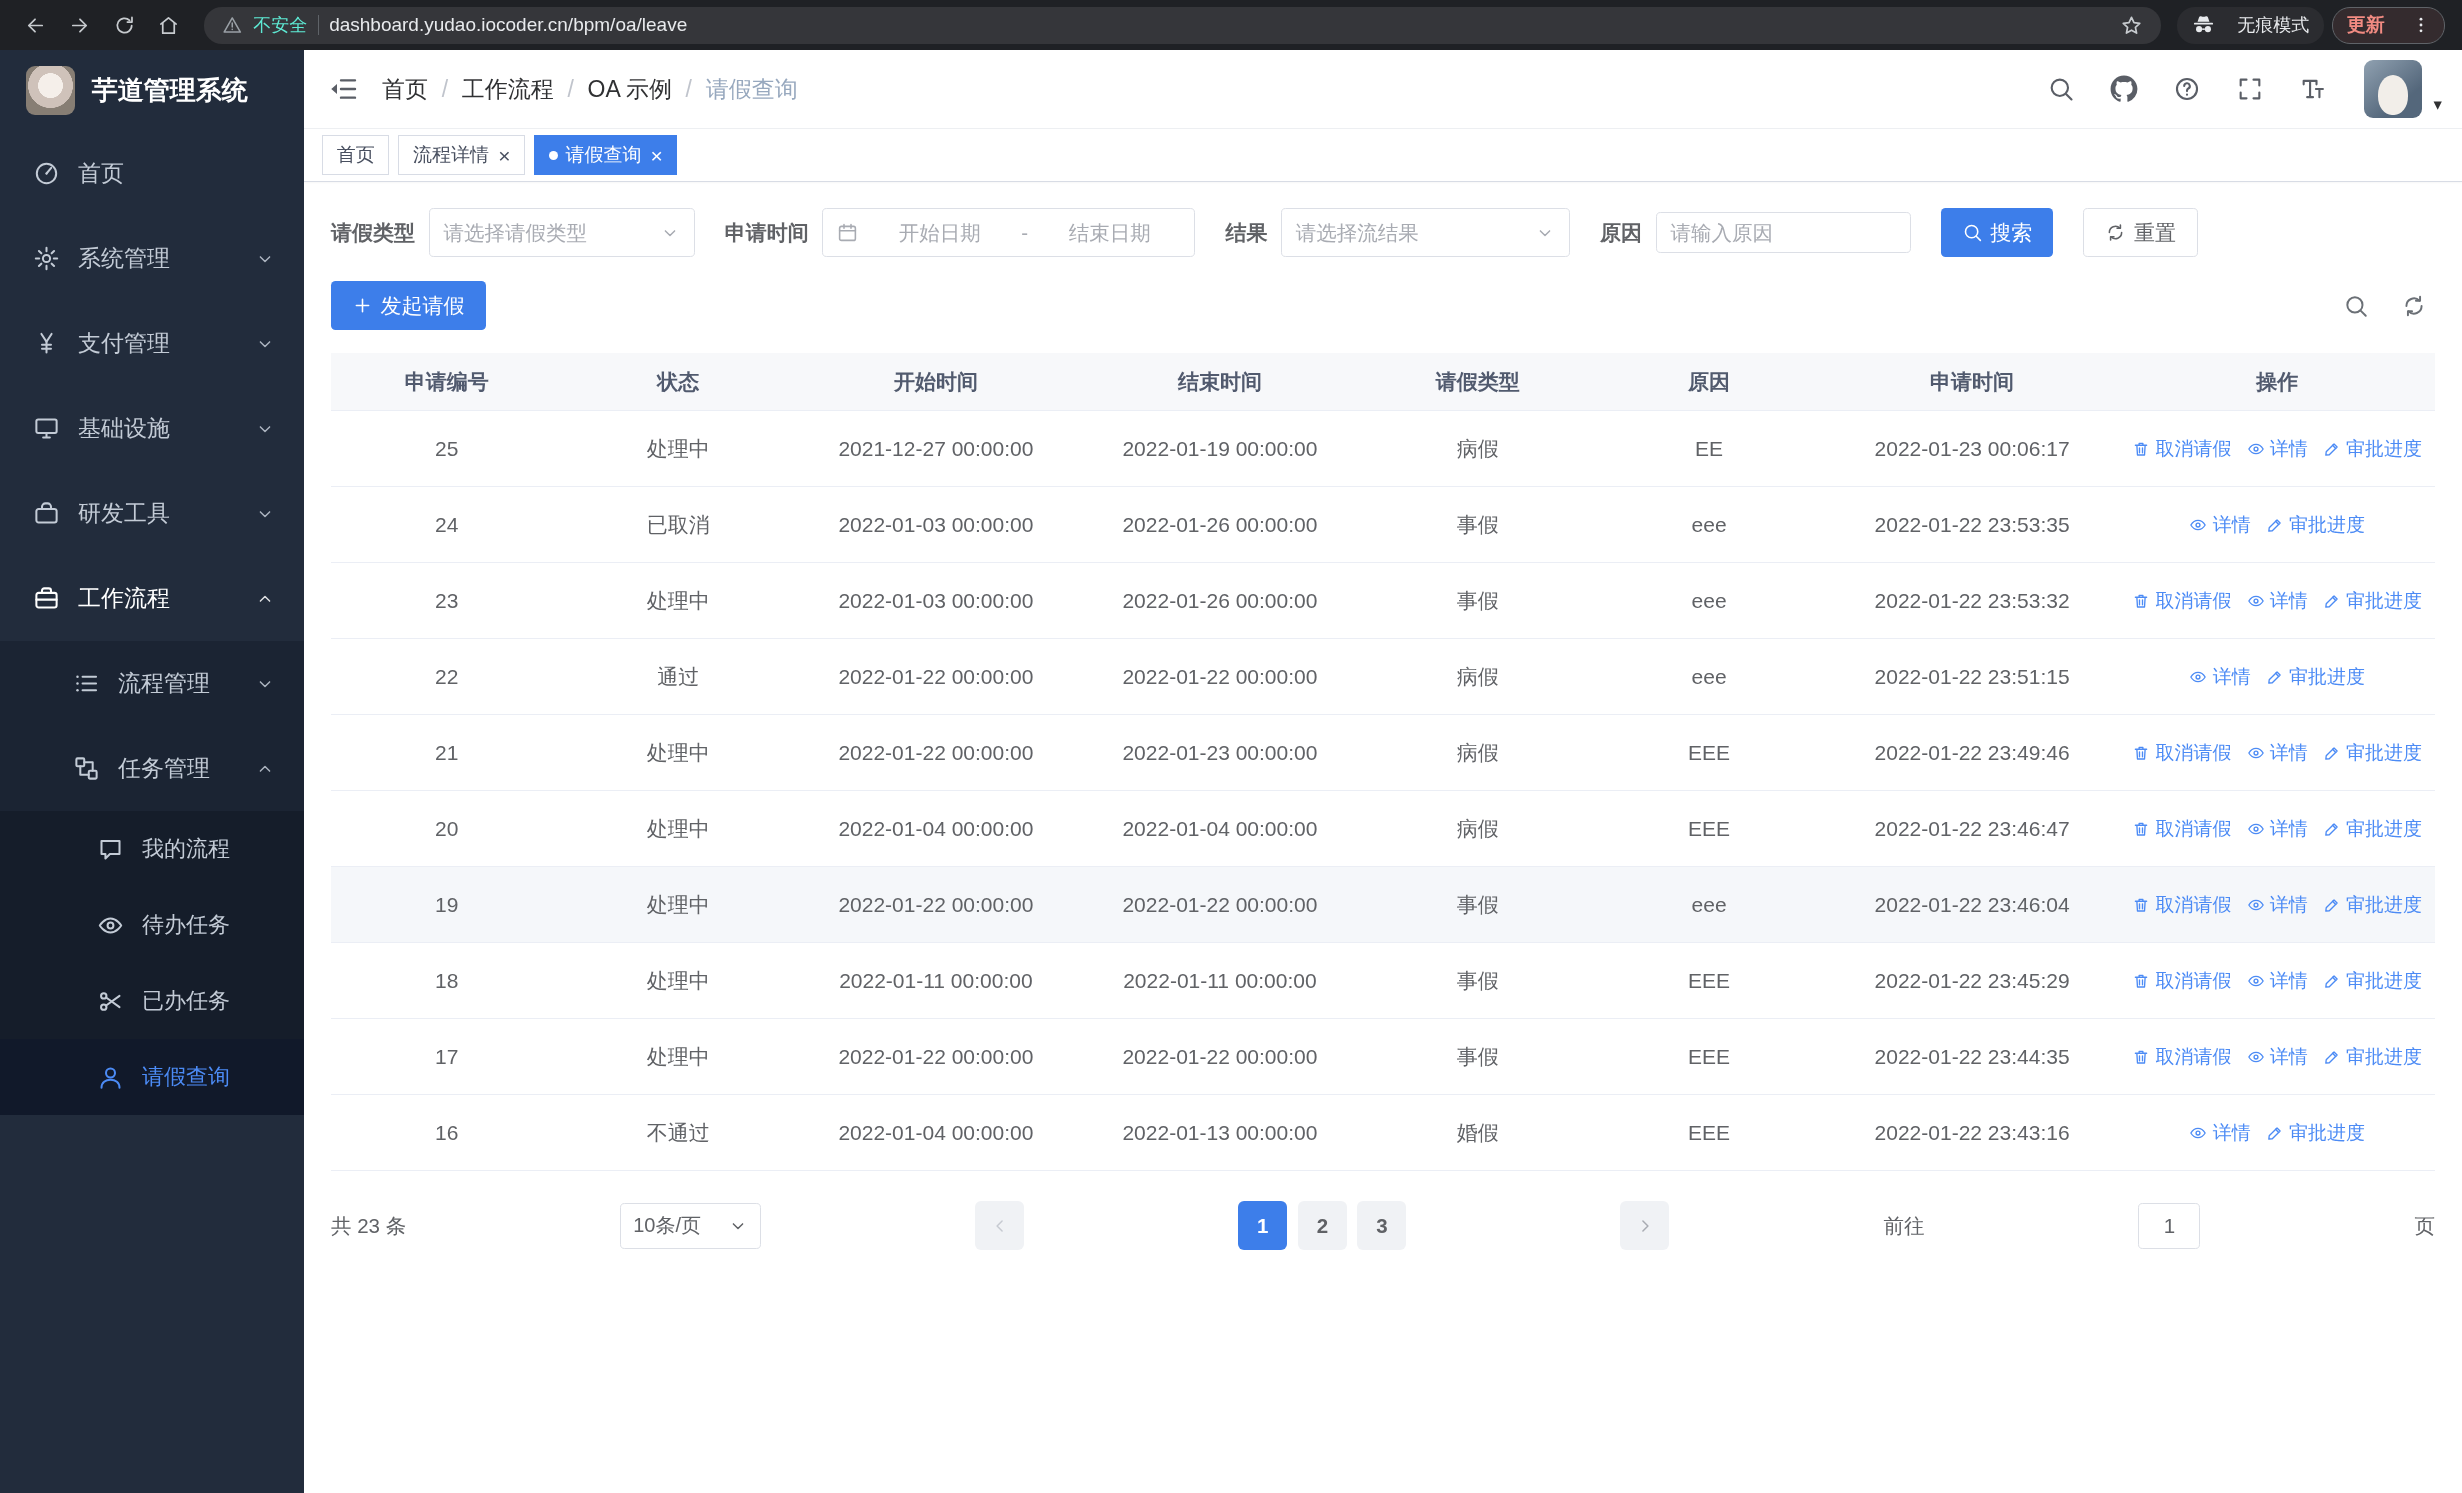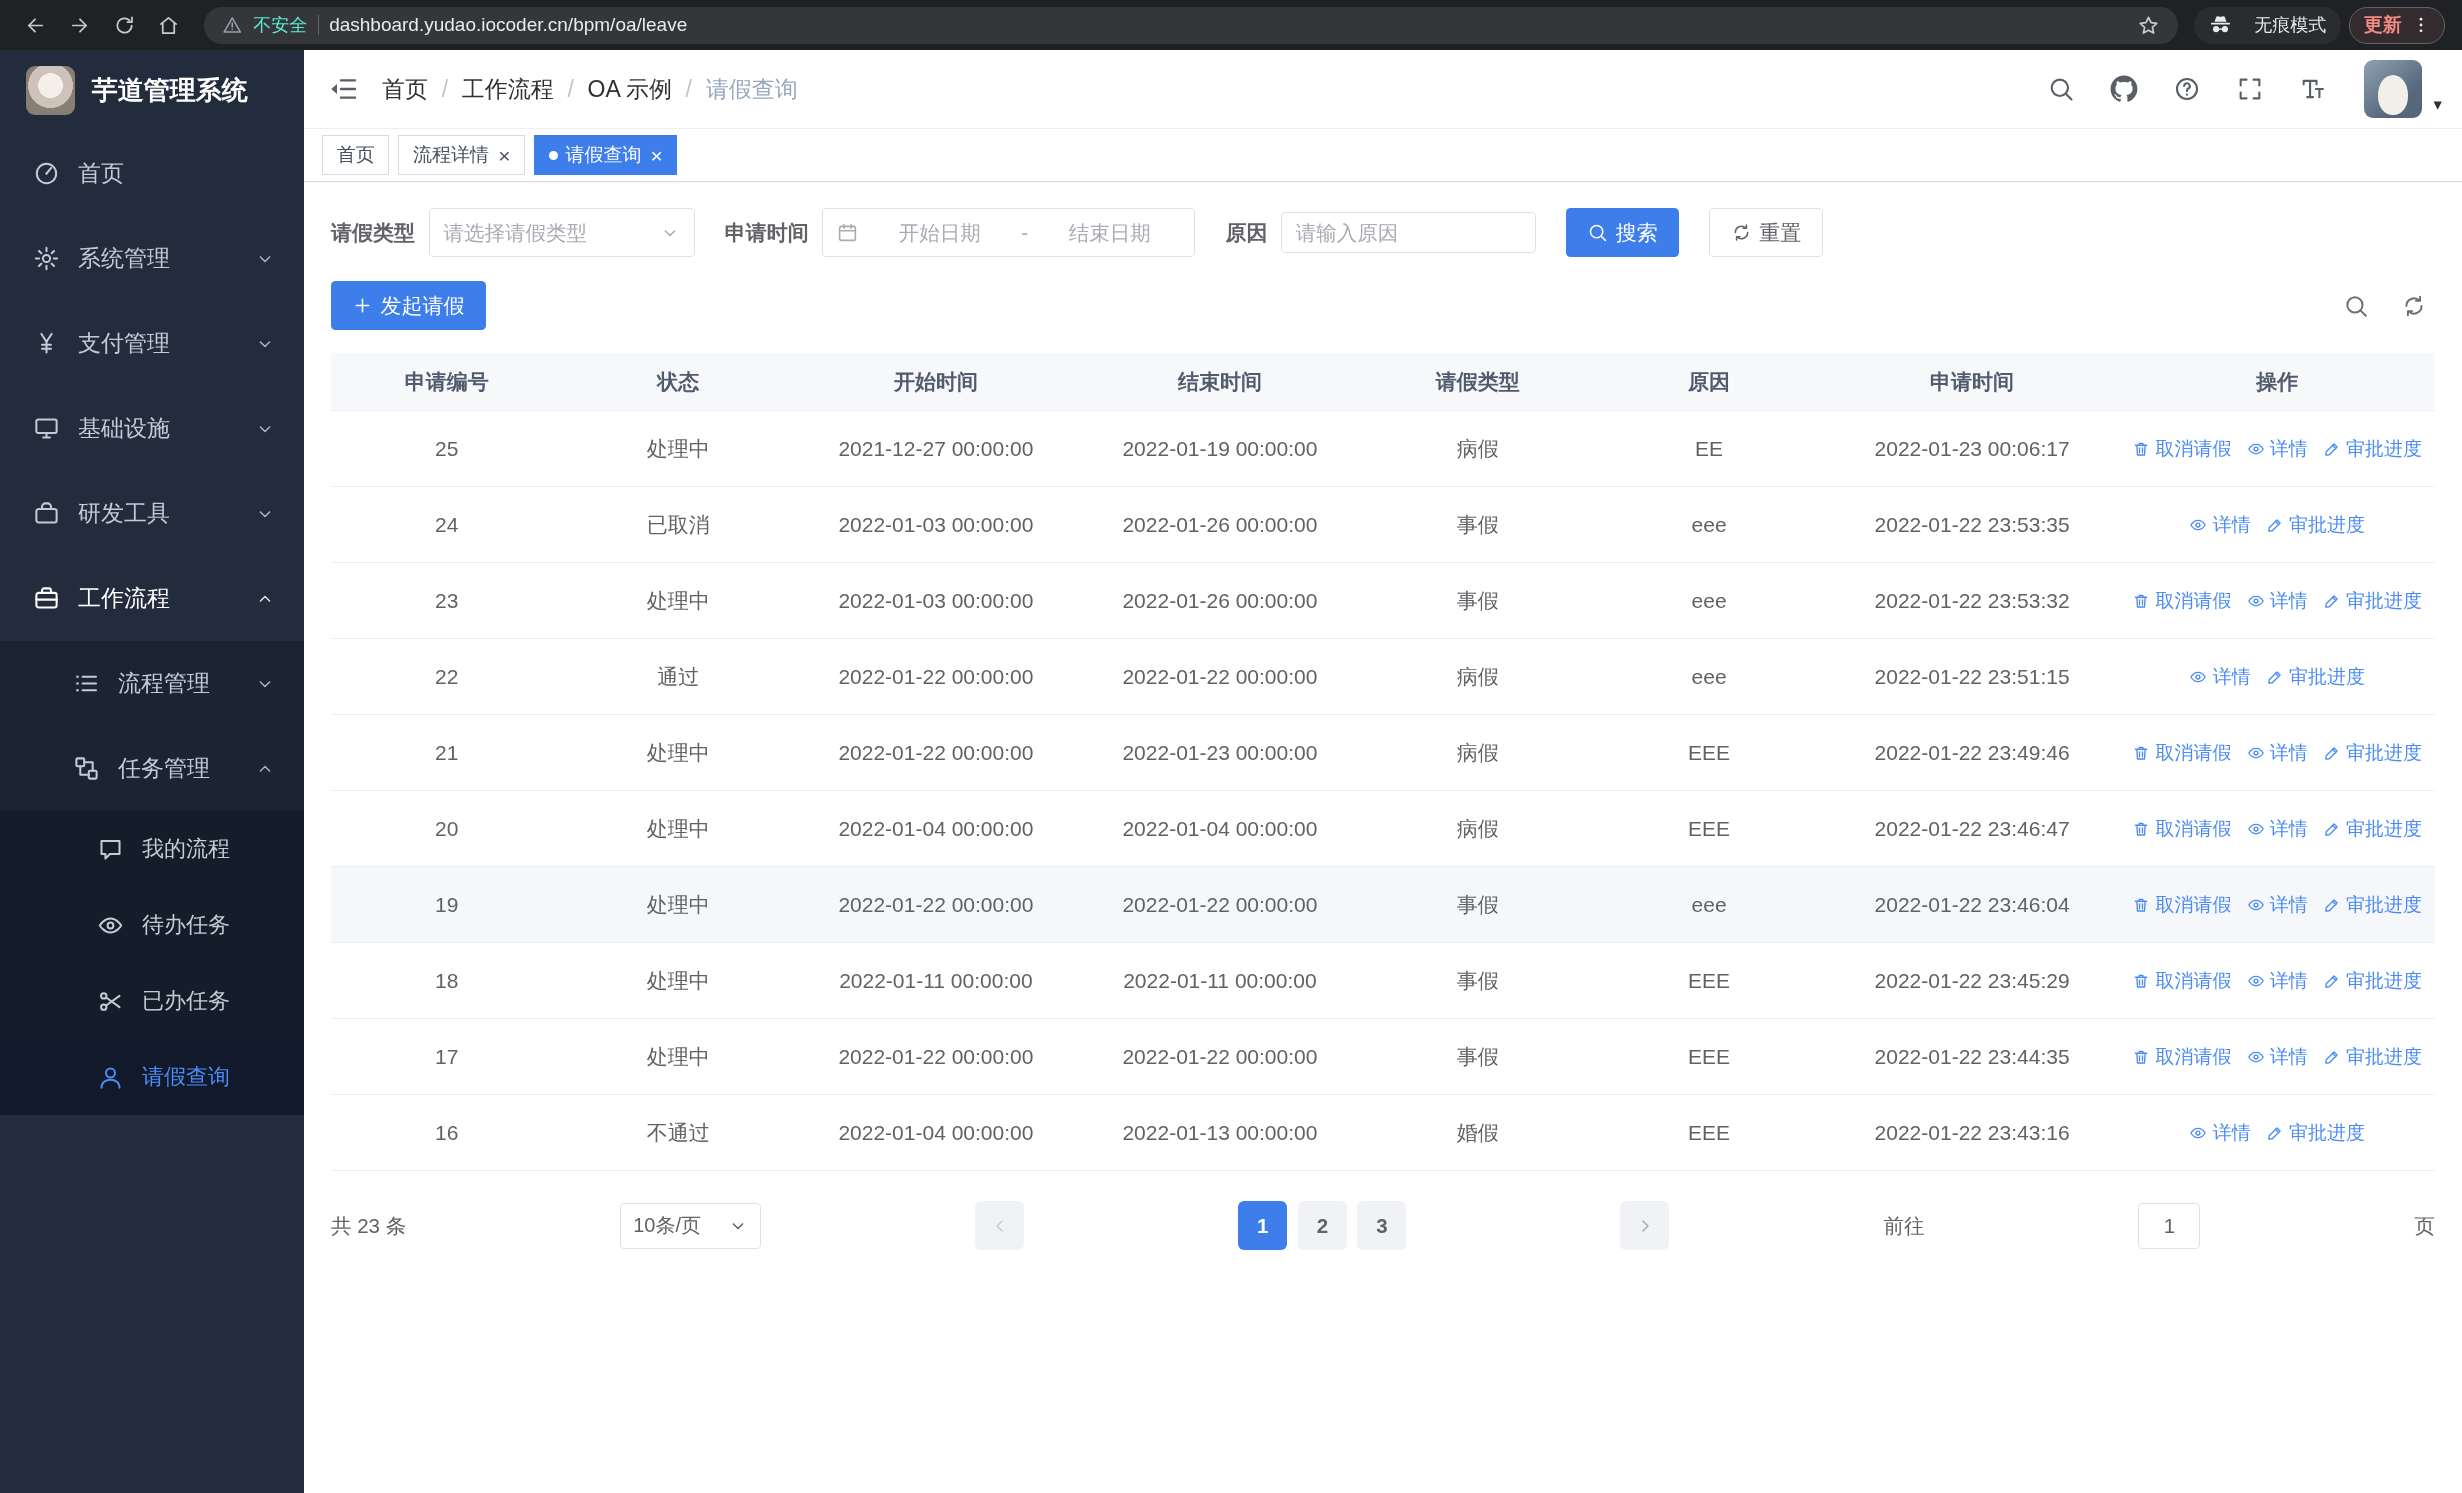--- a/index.html
+++ b/index.html
@@ -14,21 +14,21 @@
   .nav-btn{width:37px;height:37px;border-radius:50%;color:#C7CBCF;display:flex;align-items:center;justify-content:center;flex:none;}
   .nav-btn .svg-holder{width:23px;height:23px;display:block;}
   .address-bar{flex:1;height:37px;margin:0 9px;background:#35363A;border-radius:18px;display:flex;align-items:center;padding:0 18px;gap:10.6px;min-width:0;}
   .addr-warning{width:20.5px;height:20.5px;color:#9AA0A6;flex:none;}
   .insecure-label{font-size:18px;color:#5eead4;white-space:nowrap;}
   .addr-divider{width:0.8px;height:20px;background:#5F6368;flex:none;}
   .url-text{font-size:19px;color:#E8EAED;white-space:nowrap;overflow:hidden;flex:1;}
   .addr-star{width:23px;height:23px;color:#C7CBCF;flex:none;}
   .incognito-badge{display:flex;align-items:center;gap:22px;color:#E8EAED;font-size:18px;padding:0 15px;height:37px;border-radius:18px;background:#2B2C30;white-space:nowrap;flex:none;}
   .incognito-badge .icon{width:23px;height:23px;}
-  .update-pill{display:flex;align-items:center;gap:9px;height:37px;padding:0 13.7px;border:0.8px solid #5F6368;border-radius:18px;background:rgba(242,139,130,0.10);flex:none;}
+  .update-pill{display:flex;align-items:center;gap:26px;height:37px;padding:0 13.7px;border:0.8px solid #5F6368;border-radius:18px;background:rgba(242,139,130,0.10);flex:none;}
   .update-label{color:#F28B82;font-size:19px;font-weight:bold;white-space:nowrap;}
   .update-pill .icon{width:20px;height:20px;color:#E8EAED;}
 
   
   .sidebar{position:absolute;top:50px;left:0;bottom:0;width:304px;background:var(--sidebar-bg,#222C3C);overflow:hidden;z-index:10;}
   .logo-row{height:81px;display:flex;align-items:center;gap:16.7px;padding:0 26px;}
   .logo-avatar{width:49px;height:49px;border-radius:9px;flex:none;
     background:radial-gradient(circle at 50% 40%, #F5EFEA 0 32%, #CFC2BA 33% 58%, #877E74 59%);}
   .app-title{color:#FFF;font-size:26px;font-weight:bold;white-space:nowrap;}
   .menu-item{display:flex;align-items:center;gap:18px;color:var(--sidebar-text,#C3CBD6);font-size:23px;cursor:pointer;}
@@ -429,20 +429,31 @@
                   <rect x="3" y="5" width="18" height="16" rx="2"></rect>
                   <path d="M3 10h18M8 3v4M16 3v4"></path>
                 </svg>
               </span>
             <span class="placeholder">开始日期</span>
             <span class="sep">-</span>
             <span class="placeholder">结束日期</span>
           </div>
         </div>
         <div class="filter-item">
+          <span class="filter-label">结果</span>
+          <div class="select w-result">
+            <span class="placeholder">请选择流结果</span>
+            <span class="sel-arrow icon">
+                <svg viewBox="0 0 24 24" fill="none" stroke="currentColor" stroke-width="1.8" stroke-linecap="round" stroke-linejoin="round">
+                  <path d="M6.5 9.5 12 15l5.5-5.5"></path>
+                </svg>
+              </span>
+          </div>
+        </div>
+        <div class="filter-item">
           <span class="filter-label">原因</span>
           <input class="text-input" placeholder="请输入原因" style="">
         </div>
         <button class="btn btn-primary">
           <span class="icon">
               <svg viewBox="0 0 24 24" fill="none" stroke="currentColor" stroke-width="1.8" stroke-linecap="round" stroke-linejoin="round">
                 <circle cx="11" cy="11" r="7"></circle>
                 <path d="M16.5 16.5 21 21"></path>
               </svg>
             </span>

